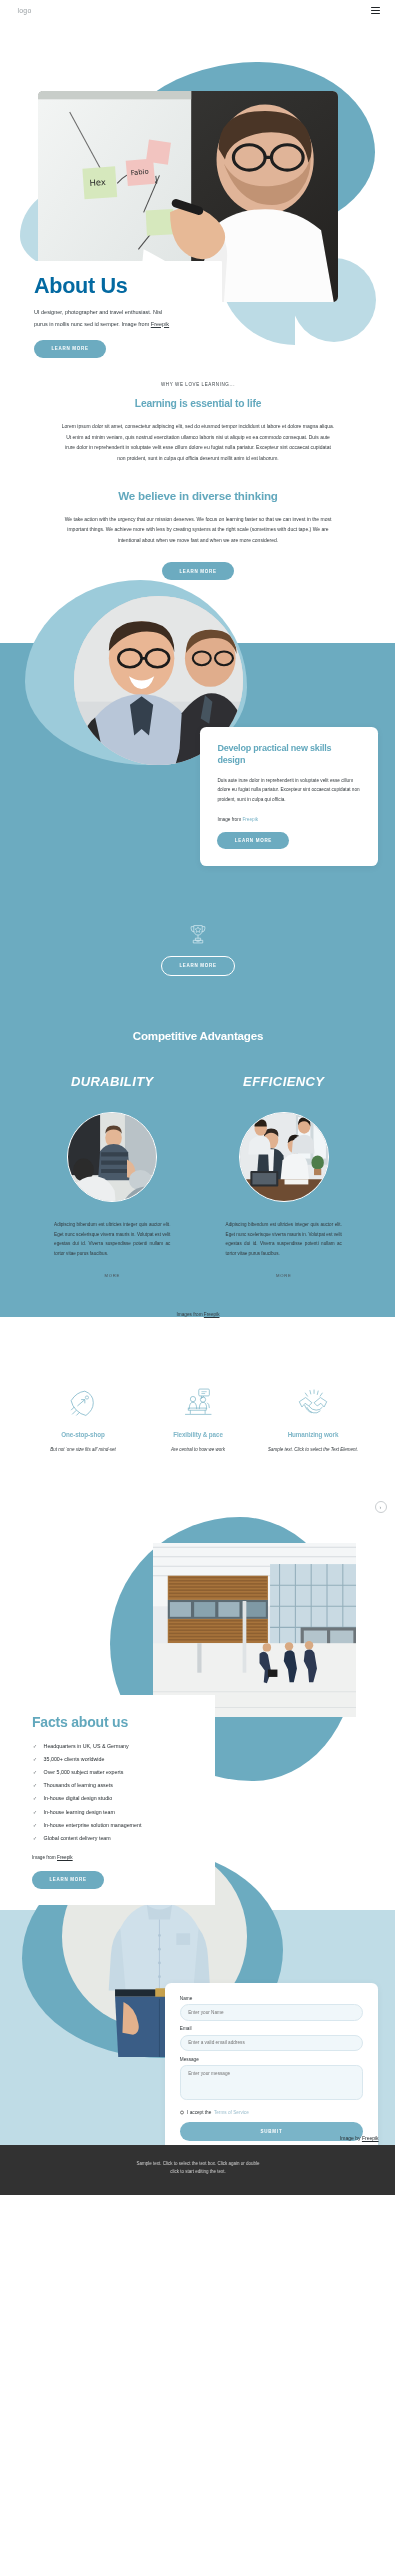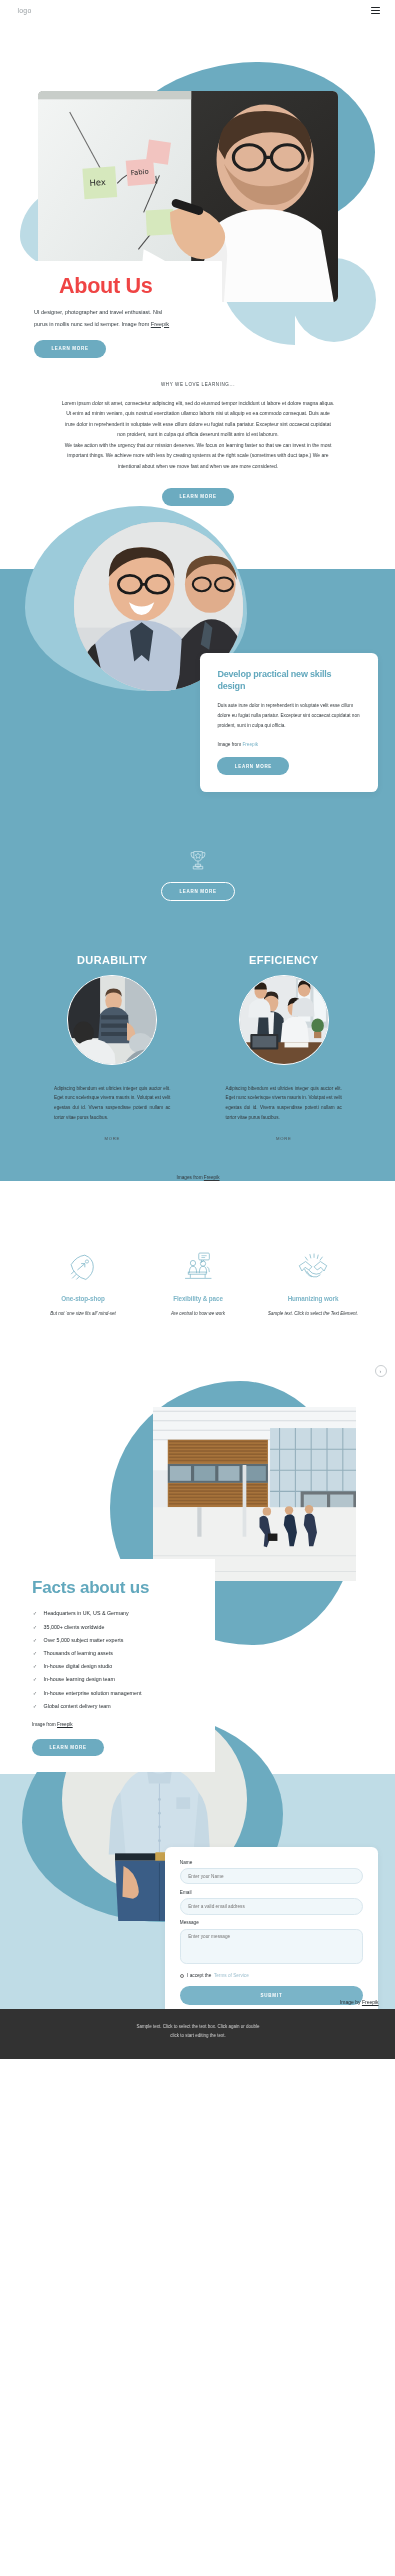--- a/index.html
+++ b/index.html
@@ -90,25 +90,24 @@
     left: 0; top: 240px;
     width: 222px;
     background: #fff;
     z-index: 6;
     padding: 13px 16px 5.3px 34px;
     border-top-right-radius: 1.1px;
   }
   .hero-title {
     font-size: 21.6px;
     font-weight: 700;
-    color: #ef4444;
+    color: #0369a1;
     letter-spacing: -0.3px;
     line-height: 1.1;
     margin-bottom: 9.5px;
-    margin-left: 25px;
   }
   .hero-desc {
     font-size: 5.5px;
     line-height: 2.05;
     color: #333b40;
     max-width: 137px;
   }
   .hero-desc .link { color: #333b40; text-decoration: underline; }
   .btn-pill {
     display: inline-block;
@@ -259,24 +258,25 @@
   }
   .adv-grid {
     display: flex;
     justify-content: center;
     gap: 53px;
     padding: 0 53px;
   }
   .adv-col { width: 135px; text-align: center; }
   .adv-col h4 {
     color: #ffffff;
-    font-size: 11px;
+    font-size: 13px;
     font-weight: 700;
     letter-spacing: 0.4px;
-    margin-bottom: 9px;
+    margin-bottom: 23px;
+    font-style: italic;
   }
   .adv-photo {
     width: 90px; height: 90px;
     margin: 0 auto 18.5px;
     border-radius: 50%;
     overflow: hidden;
     border: 1.1px solid #fff;
     background: #c4cbd0;
   }
   .adv-photo svg { display: block; width: 100%; height: 100%; }
@@ -376,21 +376,21 @@
   .facts-photo svg { display: block; width: 100%; height: 100%; }
   .facts-white {
     position: absolute;
     left: 0; top: 214px;
     width: 215px;
     background: #fff;
     z-index: 5;
     padding: 19px 5.3px 16px 32px;
   }
   .facts-white h2 {
-    font-size: 17px;
+    font-size: 14px;
     font-weight: 700;
     color: #62a8bd;
     letter-spacing: -0.2px;
     margin-bottom: 13.7px;
   }
   .facts-list { list-style: none; }
   .facts-list li {
     font-size: 5.3px;
     color: #262c30;
     margin-bottom: 7.4px;
@@ -590,21 +590,23 @@
         <span>UI designer, photographer and travel enthusiast. Nisl purus in mollis nunc sed id semper.  Image from </span><a class="link" href="#">Freepik</a>
       </div>
     </div>
     <div class="hero-btn-holder">
       <button class="btn-pill">LEARN MORE</button>
     </div>
   </div>
 
   <div class="learning">
     <div class="eyebrow">WHY WE LOVE LEARNING...</div>
+    <h2 class="h2-teal">Learning is essential to life</h2>
     <p class="body-center">Lorem ipsum dolor sit amet, consectetur adipiscing elit, sed do eiusmod tempor incididunt ut labore et dolore magna aliqua. Ut enim ad minim veniam, quis nostrud exercitation ullamco laboris nisi ut aliquip ex ea commodo consequat. Duis aute irure dolor in reprehenderit in voluptate velit esse cillum dolore eu fugiat nulla pariatur. Excepteur sint occaecat cupidatat non proident, sunt in culpa qui officia deserunt mollit anim id est laborum.</p>
+    <h2 class="h2-teal big">We believe in diverse thinking</h2>
     <p class="body-center">We take action with the urgency that our mission deserves. We focus on learning faster so that we can invest in the most important things. We achieve more with less by creating systems at the right scale (sometimes with duct tape.) We are intentional about when we move fast and when we are more considered.</p>
     <div class="learn-more-center">
       <button class="btn-pill">LEARN MORE</button>
     </div>
   </div>
 
   <div class="band-teal">
 
     <div class="blob-skills"></div>
     <div class="skills-photo">
@@ -647,20 +649,21 @@
         <path d="M17 5.5 l1.7 3.5 l3.8 .5 l-2.8 2.6 l.7 3.8 l-3.4 -1.8 l-3.4 1.8 l.7 -3.8 l-2.8 -2.6 l3.8 -.5 z" fill="none" stroke="#d6eaf1" stroke-width="1.2"></path>
         <path d="M17 21 v6" stroke="#d6eaf1" stroke-width="1.4"></path>
         <path d="M12 27 h10 v4 h-10 z" fill="none" stroke="#d6eaf1" stroke-width="1.4"></path>
         <path d="M8 31 h18 v5 h-18 z" fill="none" stroke="#d6eaf1" stroke-width="1.4"></path>
         <path d="M14 33.5 h6" stroke="#d6eaf1" stroke-width="1.2"></path>
       </svg>
       <button class="btn-ghost">LEARN MORE</button>
     </div>
 
     <div class="advantages">
+      <h2>Competitive Advantages</h2>
       <div class="adv-grid">
 
         <div class="adv-col">
           <h4>DURABILITY</h4>
           <div class="adv-photo">
             <svg viewBox="0 0 170 170" preserveAspectRatio="xMidYMid slice">
               <rect width="170" height="170" fill="#dfe2e0"></rect>
               <rect x="0" y="0" width="62" height="120" fill="#2c2f33"></rect>
               <rect x="110" y="0" width="60" height="120" fill="#b9c2c7"></rect>
               <ellipse cx="88" cy="48" rx="16" ry="19" fill="#e3b695"></ellipse>

